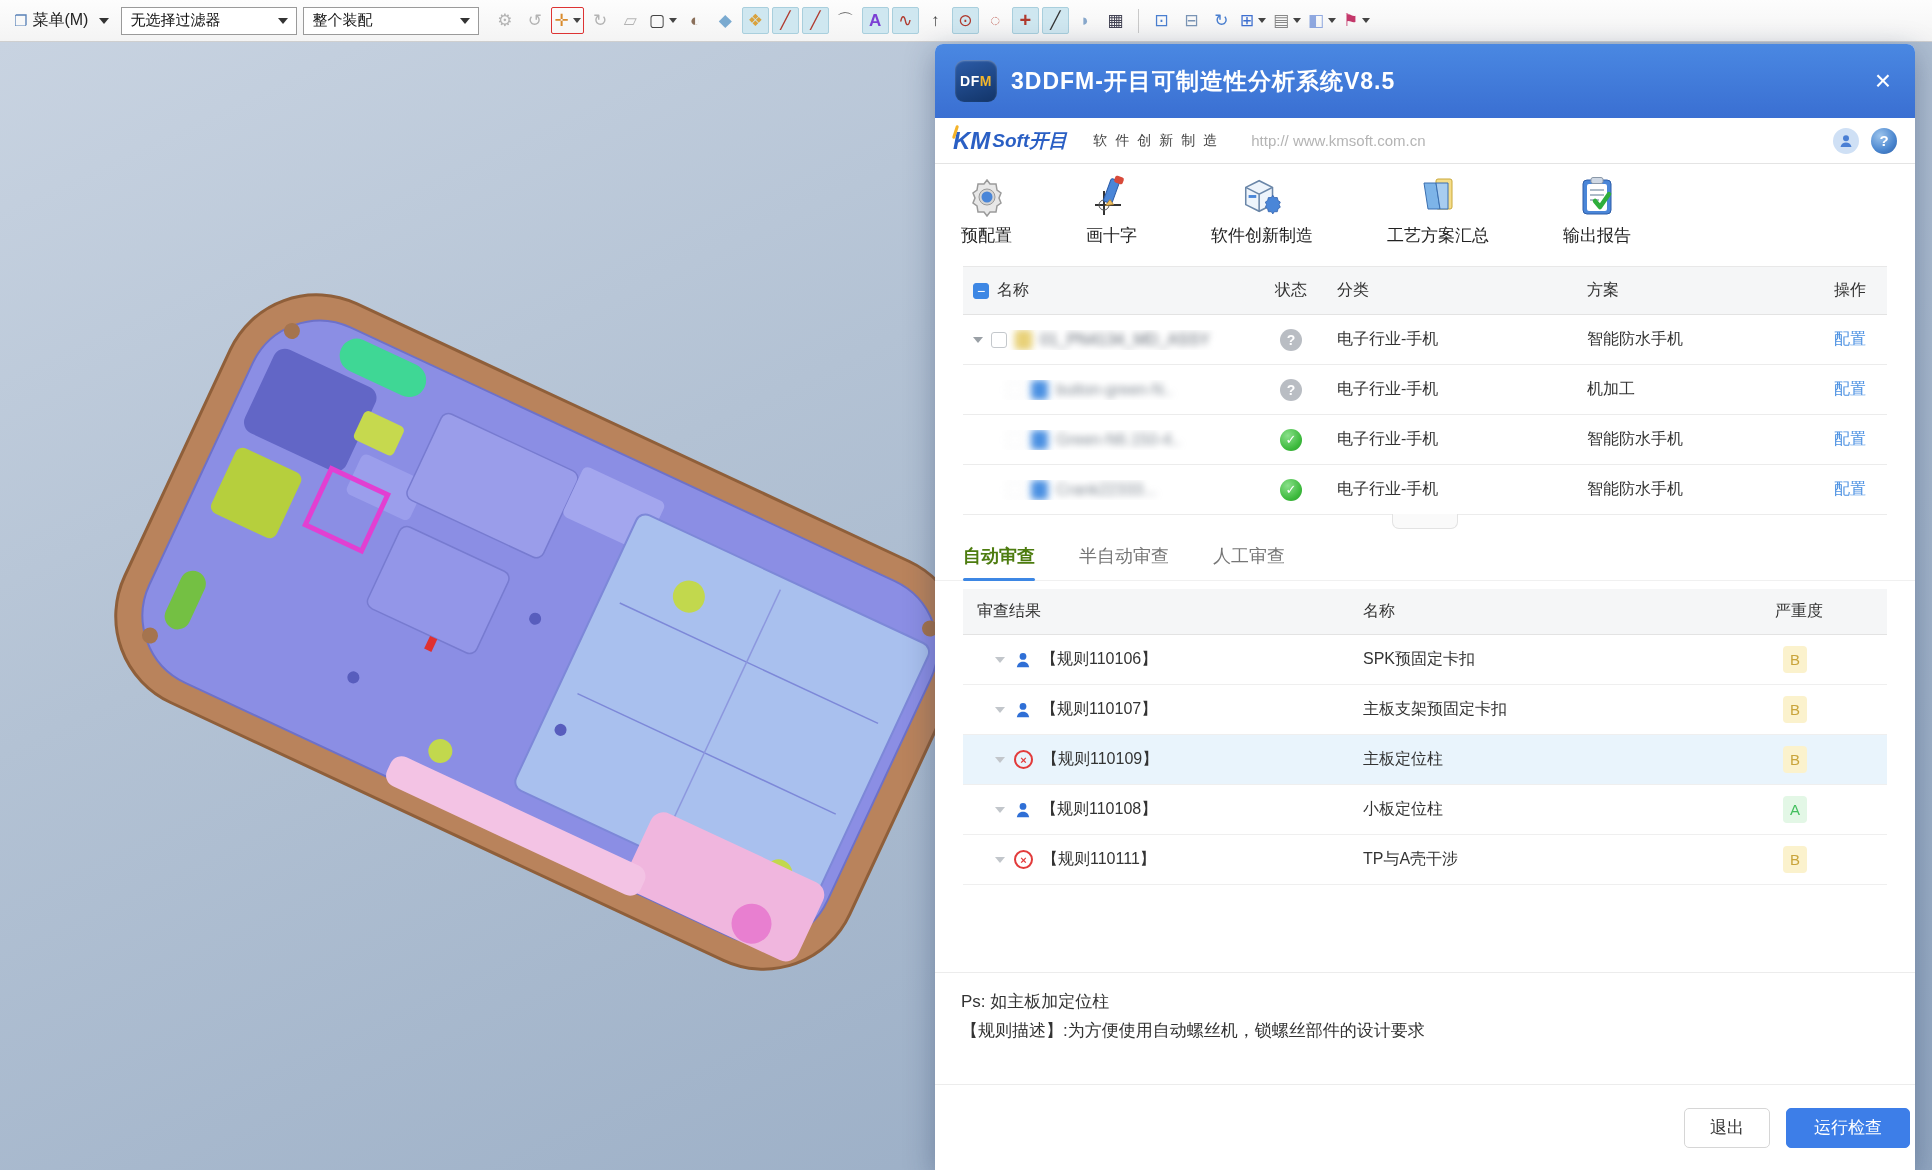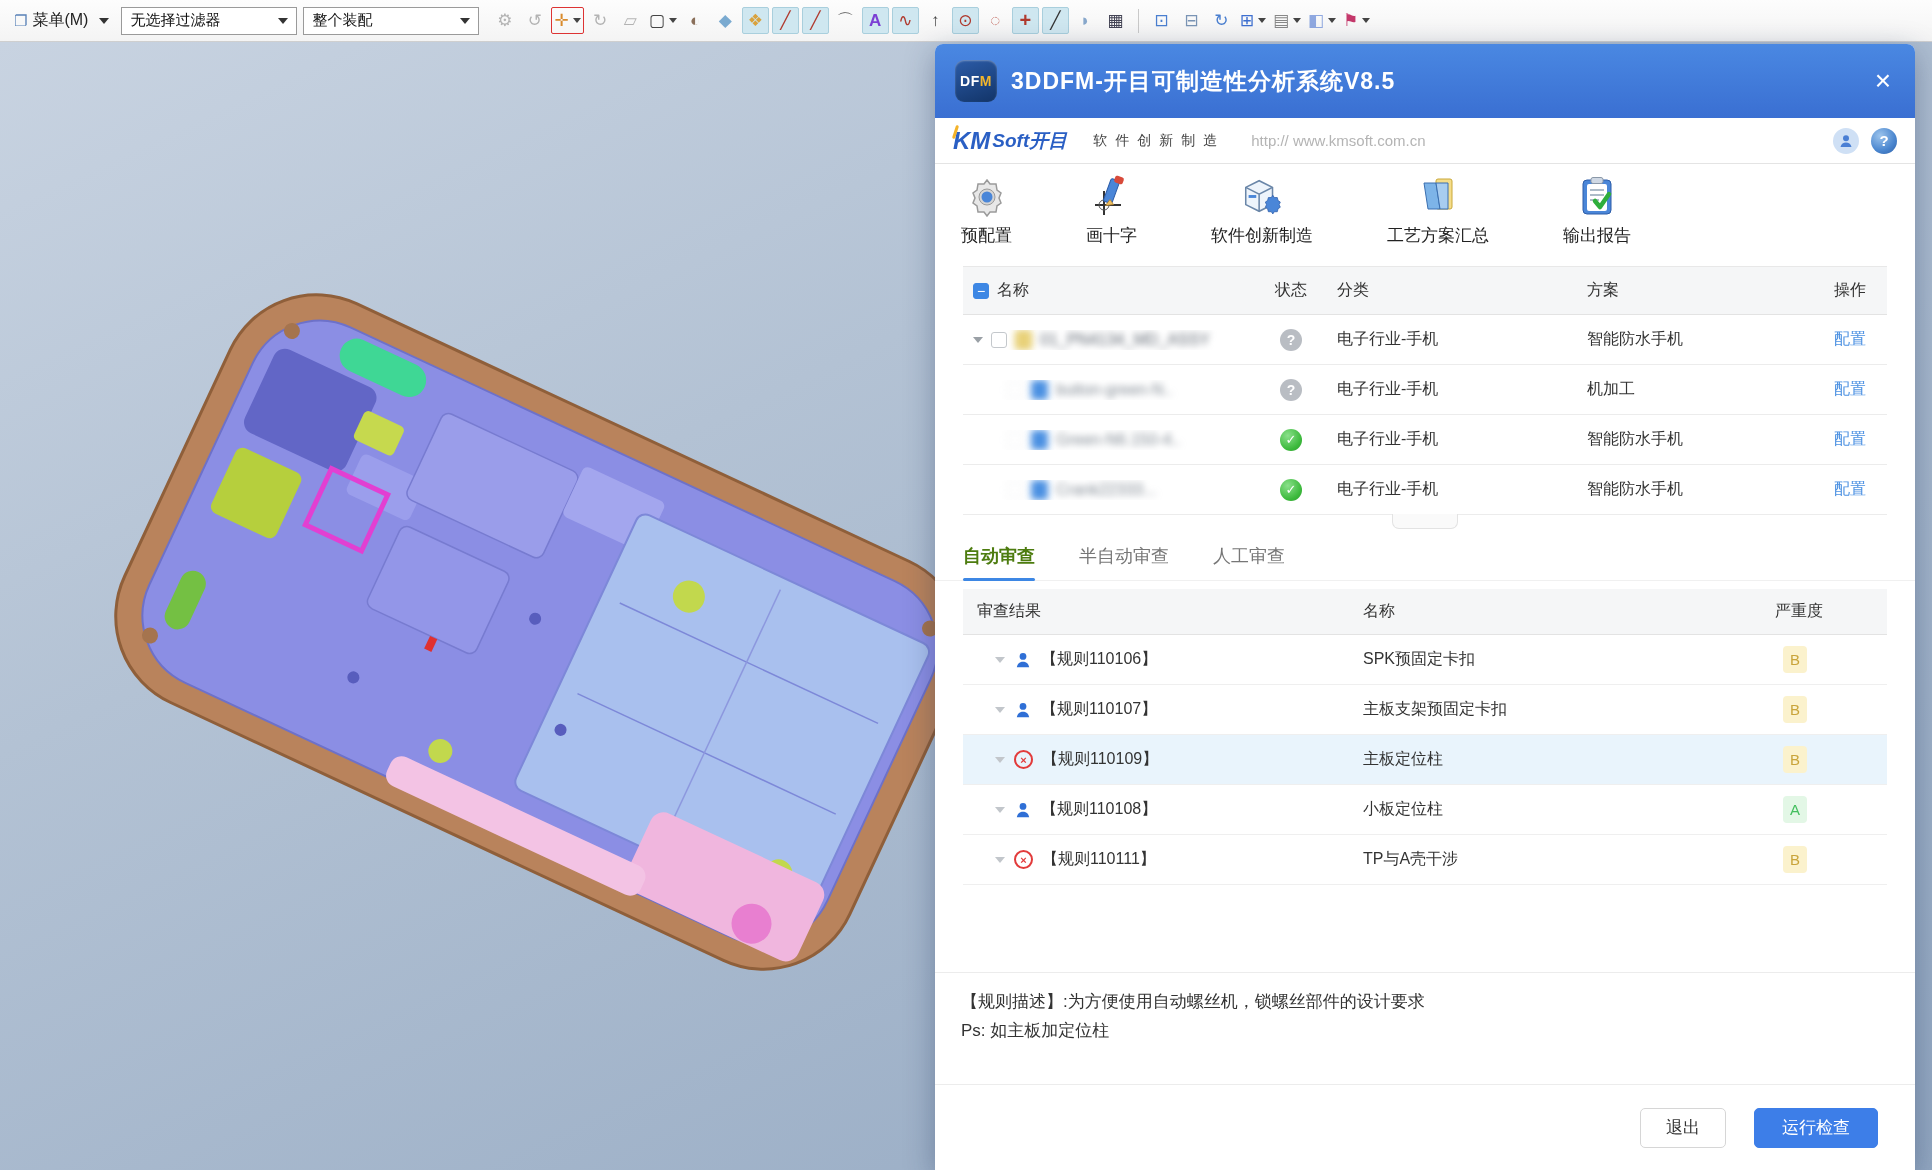--- a/index.html
+++ b/index.html
@@ -111,21 +111,21 @@
     font-size:11px;font-weight:bold;display:flex;align-items:center;justify-content:center;flex:none;}
   .sev{width:24px;height:27px;border-radius:4px;font-size:15px;display:flex;align-items:center;
     justify-content:center;margin-left:8px;}
   .sev-B{background:#fbf2cd;color:#c9a43a;}
   .sev-A{background:#e3f7e6;color:#43bf5e;}
 
   
   .descbar{flex:none;border-top:1px solid #ececec;padding:14px 0 10px 26px;font-size:17px;color:#333;
     line-height:29px;height:112px;}
   .footer{flex:none;height:86px;border-top:1px solid #ececec;display:flex;align-items:center;
-    justify-content:flex-end;gap:28px;padding-right:37px;}
+    justify-content:flex-end;gap:16px;padding-right:5px;}
   .btn{height:40px;border-radius:5px;font-size:17px;display:flex;align-items:center;justify-content:center;
     cursor:pointer;}
   .btn-exit{width:86px;background:#fff;border:1px solid #d6d6d6;color:#333;}
   .btn-run{width:124px;background:#3d7ee8;color:#fff;border:1px solid #3d7ee8;}
 </style>
 </head>
 <body>
 
 <div class="cad-toolbar">
   <div class="menu-btn">
@@ -512,21 +512,21 @@
       <div class="rcell">
           <span>TP与A壳干涉</span>
         </div>
       <div class="rcell">
           <span class="sev sev-B">B</span>
         </div>
     </div>
   </div>
 
   <div class="descbar">
+    <div>Ps: 如主板加定位柱</div>
     <div>【规则描述】:为方便使用自动螺丝机，锁螺丝部件的设计要求</div>
-    <div>Ps: 如主板加定位柱</div>
   </div>
 
   <div class="footer">
     <div class="btn btn-exit">退出</div>
     <div class="btn btn-run">运行检查</div>
   </div>
 </div>
 
 </body></html>

